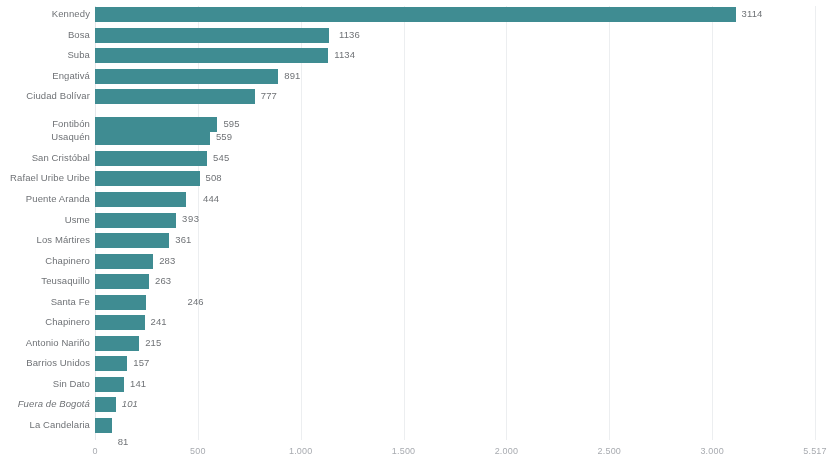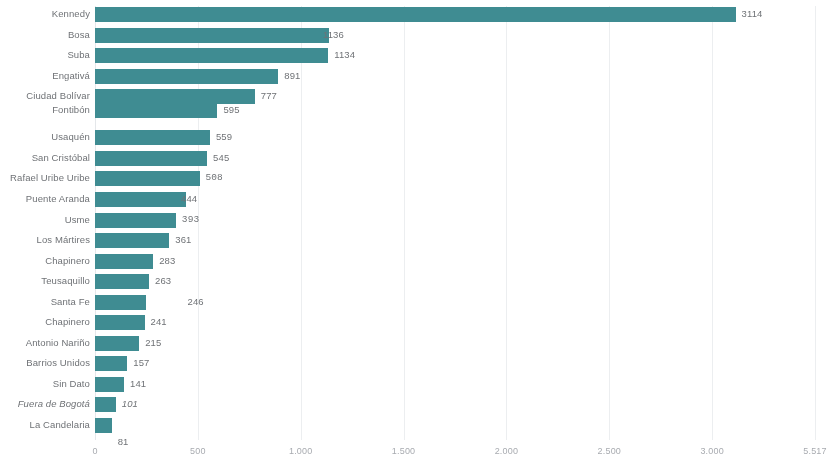--- a/index.html
+++ b/index.html
@@ -122,61 +122,61 @@
       </div>
     <div id="bar-rows">
         <div class="row" style="top: 0px;">
           <div class="row-label">Kennedy</div>
           <div class="bar" style="width: 640.594px; background: rgb(63, 140, 146);"></div>
           <div class="bar-value" style="left: 646.594px;">3114</div>
         </div>
         <div class="row" style="top: 20.55px;">
           <div class="row-label">Bosa</div>
           <div class="bar" style="width: 233.691px; background: rgb(63, 140, 146);"></div>
-          <div class="bar-value" style="left: 228px;">1136</div>
+          <div class="bar-value" style="left: 244px;">1136</div>
         </div>
         <div class="row" style="top: 41.1px;">
           <div class="row-label">Suba</div>
           <div class="bar" style="width: 233.28px; background: rgb(63, 140, 146);"></div>
           <div class="bar-value" style="left: 239.28px;">1134</div>
         </div>
         <div class="row" style="top: 61.65px;">
           <div class="row-label">Engativá</div>
           <div class="bar" style="width: 183.291px; background: rgb(63, 140, 146);"></div>
           <div class="bar-value" style="left: 189.291px;">891</div>
         </div>
         <div class="row" style="top: 82.2px;">
           <div class="row-label">Ciudad Bolívar</div>
           <div class="bar" style="width: 159.84px; background: rgb(63, 140, 146);"></div>
           <div class="bar-value" style="left: 165.84px;">777</div>
         </div>
-        <div class="row" style="top: 96px;">
+        <div class="row" style="top: 110px;">
           <div class="row-label">Fontibón</div>
           <div class="bar" style="width: 122.4px; background: rgb(63, 140, 146);"></div>
           <div class="bar-value" style="left: 128.4px;">595</div>
         </div>
         <div class="row" style="top: 123.3px;">
           <div class="row-label">Usaquén</div>
           <div class="bar" style="width: 114.994px; background: rgb(63, 140, 146);"></div>
           <div class="bar-value" style="left: 120.994px;">559</div>
         </div>
         <div class="row" style="top: 143.85px;">
           <div class="row-label">San Cristóbal</div>
           <div class="bar" style="width: 112.114px; background: rgb(63, 140, 146);"></div>
           <div class="bar-value" style="left: 118.114px;">545</div>
         </div>
         <div class="row" style="top: 164.4px;">
           <div class="row-label">Rafael Uribe Uribe</div>
           <div class="bar" style="width: 104.503px; background: rgb(63, 140, 146);"></div>
-          <div class="bar-value" style="left: 110.503px; font-family: Liberation Mono, monospace;">508</div>
+          <div class="bar-value" style="left: 110.503px;">508</div>
         </div>
         <div class="row" style="top: 184.95px;">
           <div class="row-label">Puente Aranda</div>
           <div class="bar" style="width: 91.3371px; background: rgb(63, 140, 146);"></div>
-          <div class="bar-value" style="left: 86px;">444</div>
+          <div class="bar-value" style="left: 108px;">444</div>
         </div>
         <div class="row" style="top: 205.5px;">
           <div class="row-label">Usme</div>
           <div class="bar" style="width: 80.8457px; background: rgb(63, 140, 146);"></div>
           <div class="bar-value" style="left: 86.8457px; font-family: Liberation Mono, monospace;">393</div>
         </div>
         <div class="row" style="top: 226.05px;">
           <div class="row-label">Los Mártires</div>
           <div class="bar" style="width: 74.2629px; background: rgb(63, 140, 146);"></div>
           <div class="bar-value" style="left: 80.2629px;">361</div>

